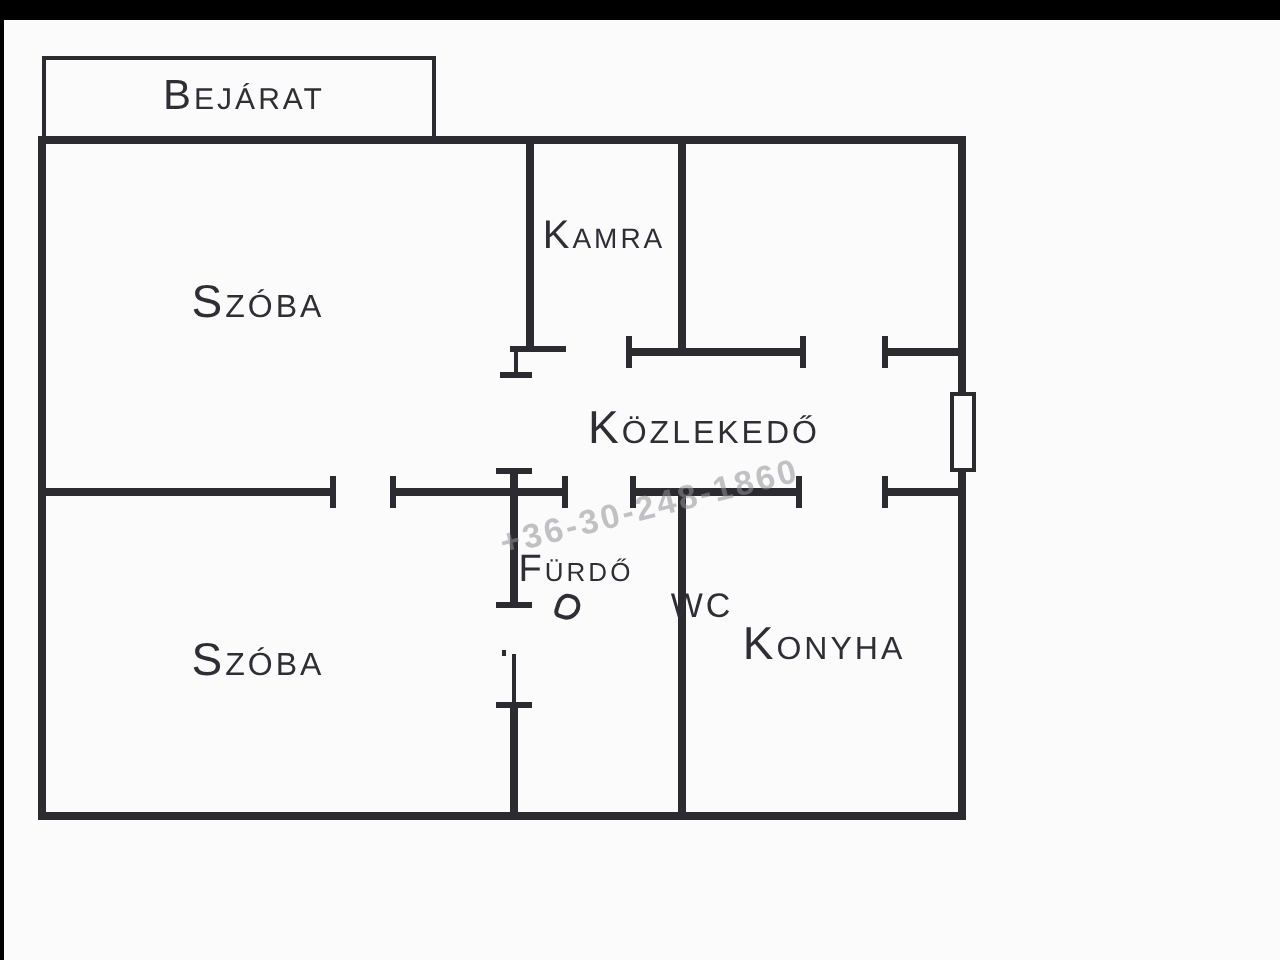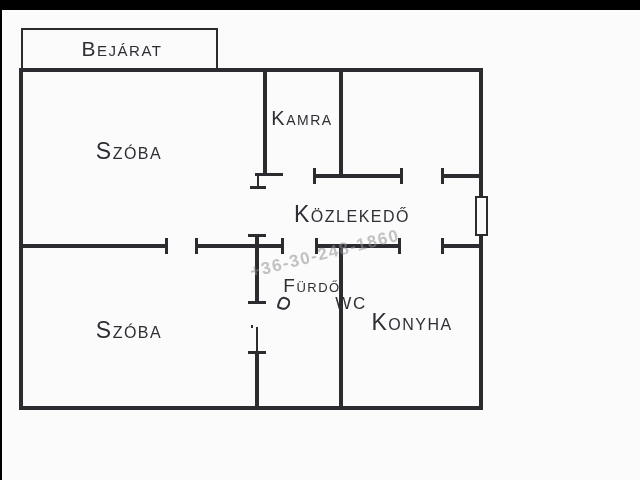--- a/index.html
+++ b/index.html
@@ -78,21 +78,21 @@
   <div class="wall-thin" style="left:256px;top:327px;width:2px;height:25px;"></div>
   <div class="wall" style="left:248px;top:351px;width:18px;height:3px;"></div>
   <div class="wall" style="left:255px;top:353px;width:4px;height:53px;"></div>
 
   <div class="wall" style="left:339px;top:248px;width:4px;height:158px;"></div>
 
   <div class="room-label" style="left:122px;top:48px;font-size:21px;">Bejárat</div>
   <div class="room-label" style="left:129px;top:151px;font-size:23px;">Szóba</div>
   <div class="room-label" style="left:302px;top:118px;font-size:20px;">Kamra</div>
   <div class="room-label" style="left:352px;top:214px;font-size:23px;">Közlekedő</div>
-  <div class="room-label" style="left:312px;top:285px;font-size:19px;text-align:center;">Fürdő</div>
+  <div class="room-label" style="left:288px;top:285px;font-size:19px;text-align:center;">Fürdő</div>
   <div class="room-label" style="left:307px;top:303px;font-size:17px;margin-left:44px;">WC</div>
   <div class="toilet-icon"></div>
   <div class="room-label" style="left:412px;top:322px;font-size:23px;">Konyha</div>
   <div class="room-label" style="left:129px;top:330px;font-size:23px;">Szóba</div>
 
   <div class="watermark">+36-30-248-1860</div>
 
 </div>
 
 </body></html>

